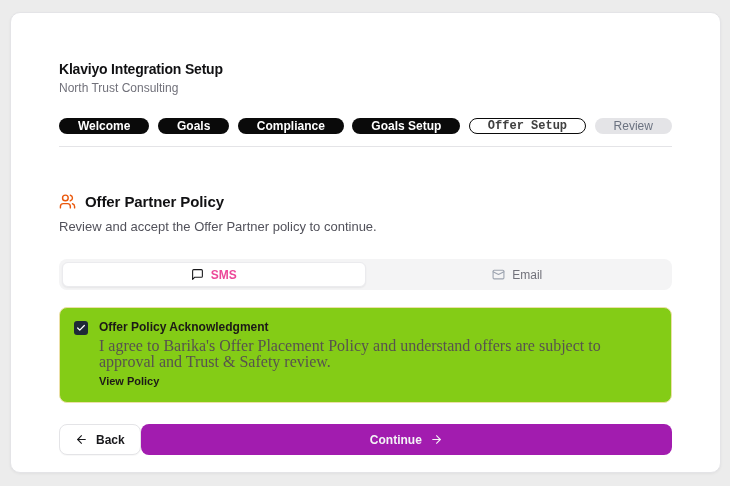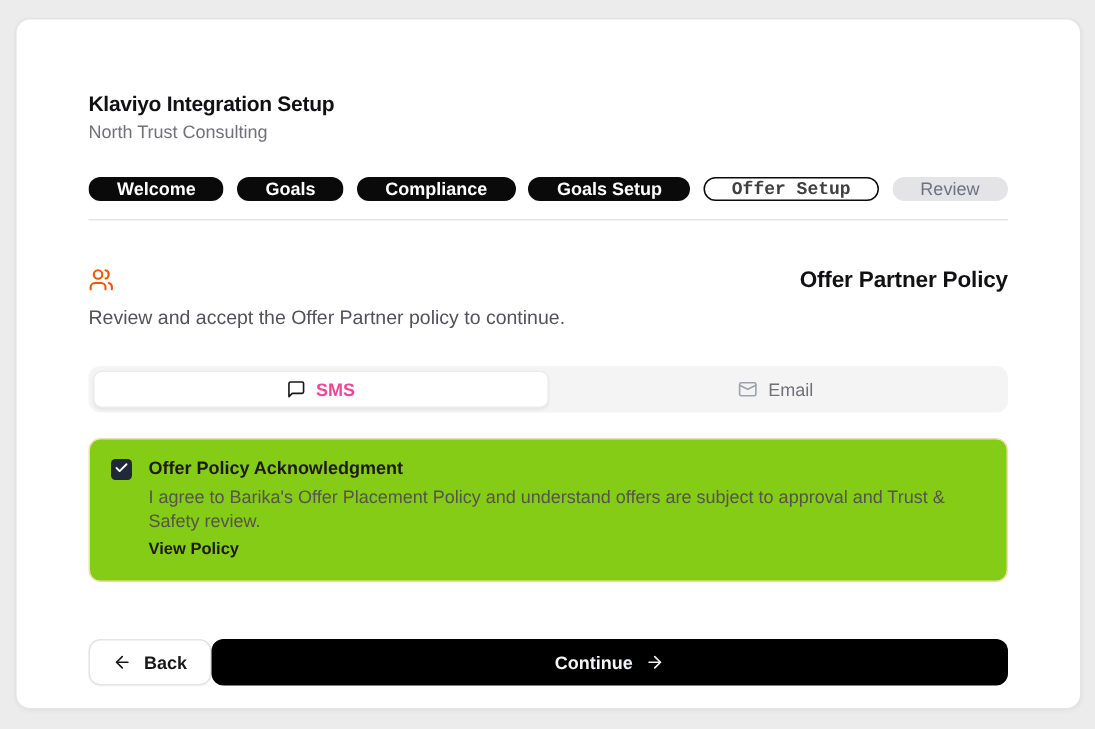--- a/index.html
+++ b/index.html
@@ -54,25 +54,24 @@
   .step-pill.completed { background: #0a0a0a; color: #ffffff; }
   .step-pill.current   { background: #ffffff; color: #404040; border-color: #0a0a0a; font-family: Liberation Mono, monospace; }
   .step-pill.upcoming  { background: #e4e4e7; color: #6b7280; font-weight: 400; }
   .divider {
     margin-top: 12px;
     border: none;
     border-top: 1px solid #e4e4e7;
   }
   
   .section-header {
-    margin-top: 31px;
+    margin-top: 46px;
     display: flex;
     align-items: center;
     gap: 9px;
-    justify-content: space-between;
   }
   .section-header svg { display: block; }
   .section-title {
     font-size: 15px;
     font-weight: 700;
     color: #111113;
     letter-spacing: -0.1px;
   }
   .section-desc {
     margin-top: 9px;
@@ -129,37 +128,38 @@
     flex-shrink: 0;
     cursor: pointer;
   }
   .ack-title {
     font-size: 12px;
     font-weight: 700;
     color: #1c1917;
   }
   .ack-body {
     margin-top: 4px;
-    font-size: 12px;
+    font-size: 16px;
     line-height: 16px;
     color: #57534e;
     max-width: 560px;
+    font-family: Liberation Serif, serif;
   }
   .ack-link {
     display: inline-block;
     margin-top: 5px;
     font-size: 11px;
     font-weight: 600;
     color: #1c1917;
     text-decoration: none;
     cursor: pointer;
   }
   
   .footer {
-    margin-top: 38px;
+    margin-top: 21px;
     display: flex;
   }
   .btn {
     height: 31px;
     border-radius: 8px;
     display: inline-flex;
     align-items: center;
     justify-content: center;
     gap: 8px;
     font-size: 12px;
@@ -169,21 +169,21 @@
   }
   .btn-back {
     background: #ffffff;
     border: 1px solid #e4e4e7;
     color: #18181b;
     padding: 0 15px;
     box-shadow: 0 1px 1px rgba(0,0,0,0.03);
   }
   .btn-continue {
     flex: 1;
-    background: #000000;
+    background: #a21caf;
     border: none;
     color: #f3f4f6;
   }
   .btn svg { display: block; }
 </style>
 </head>
 <body>
 
 <div class="card">
 

